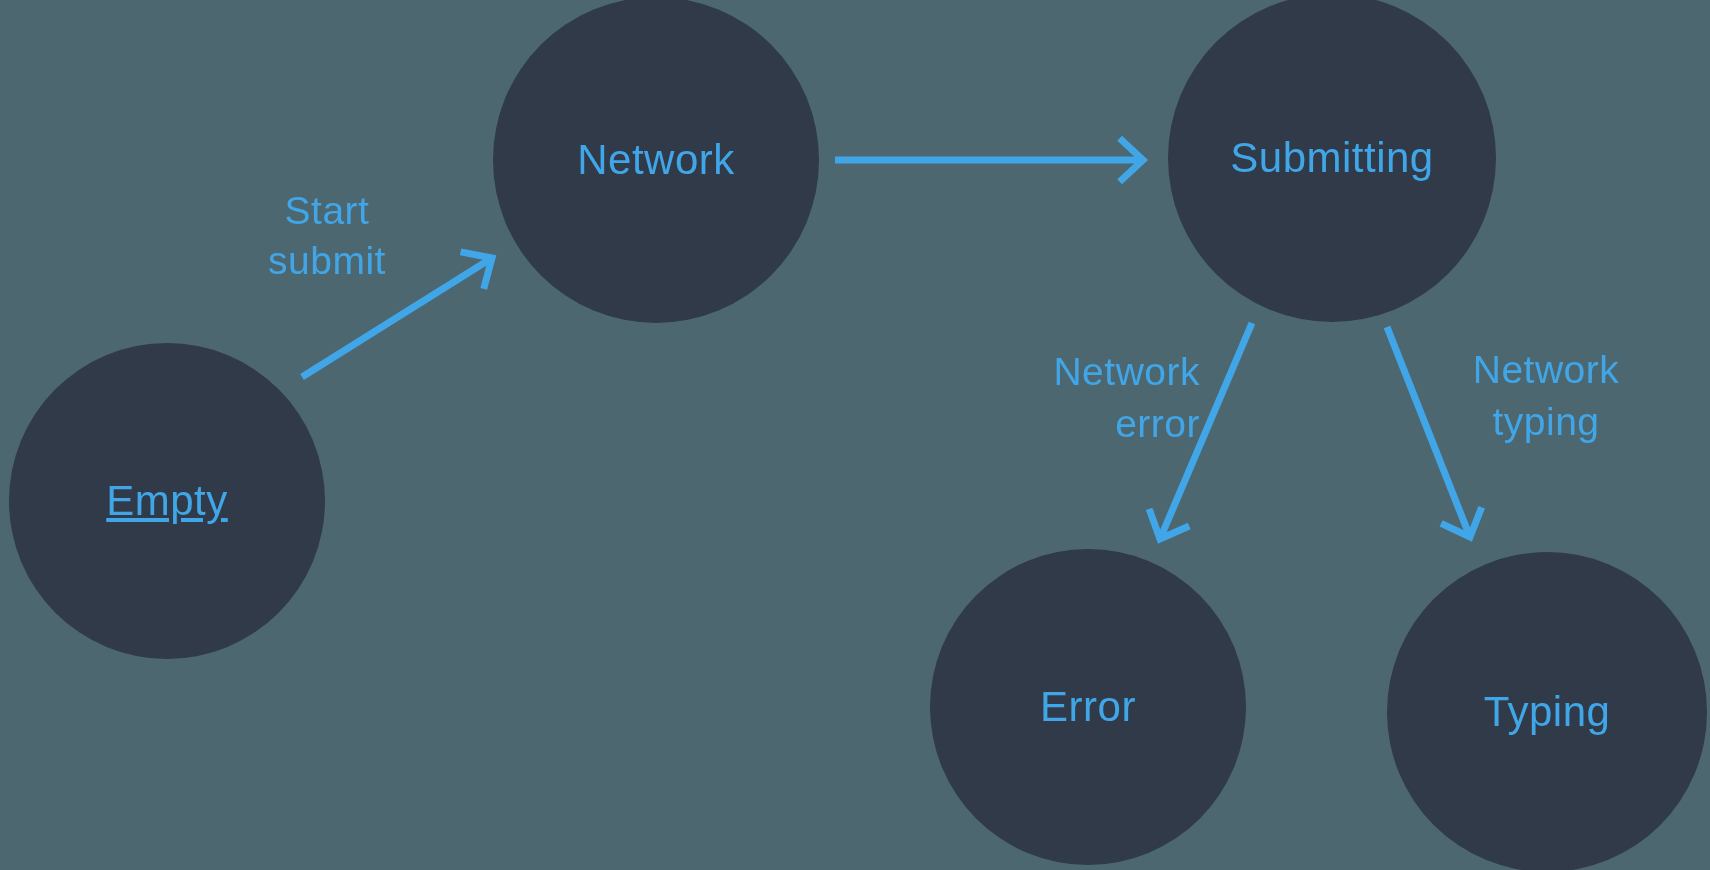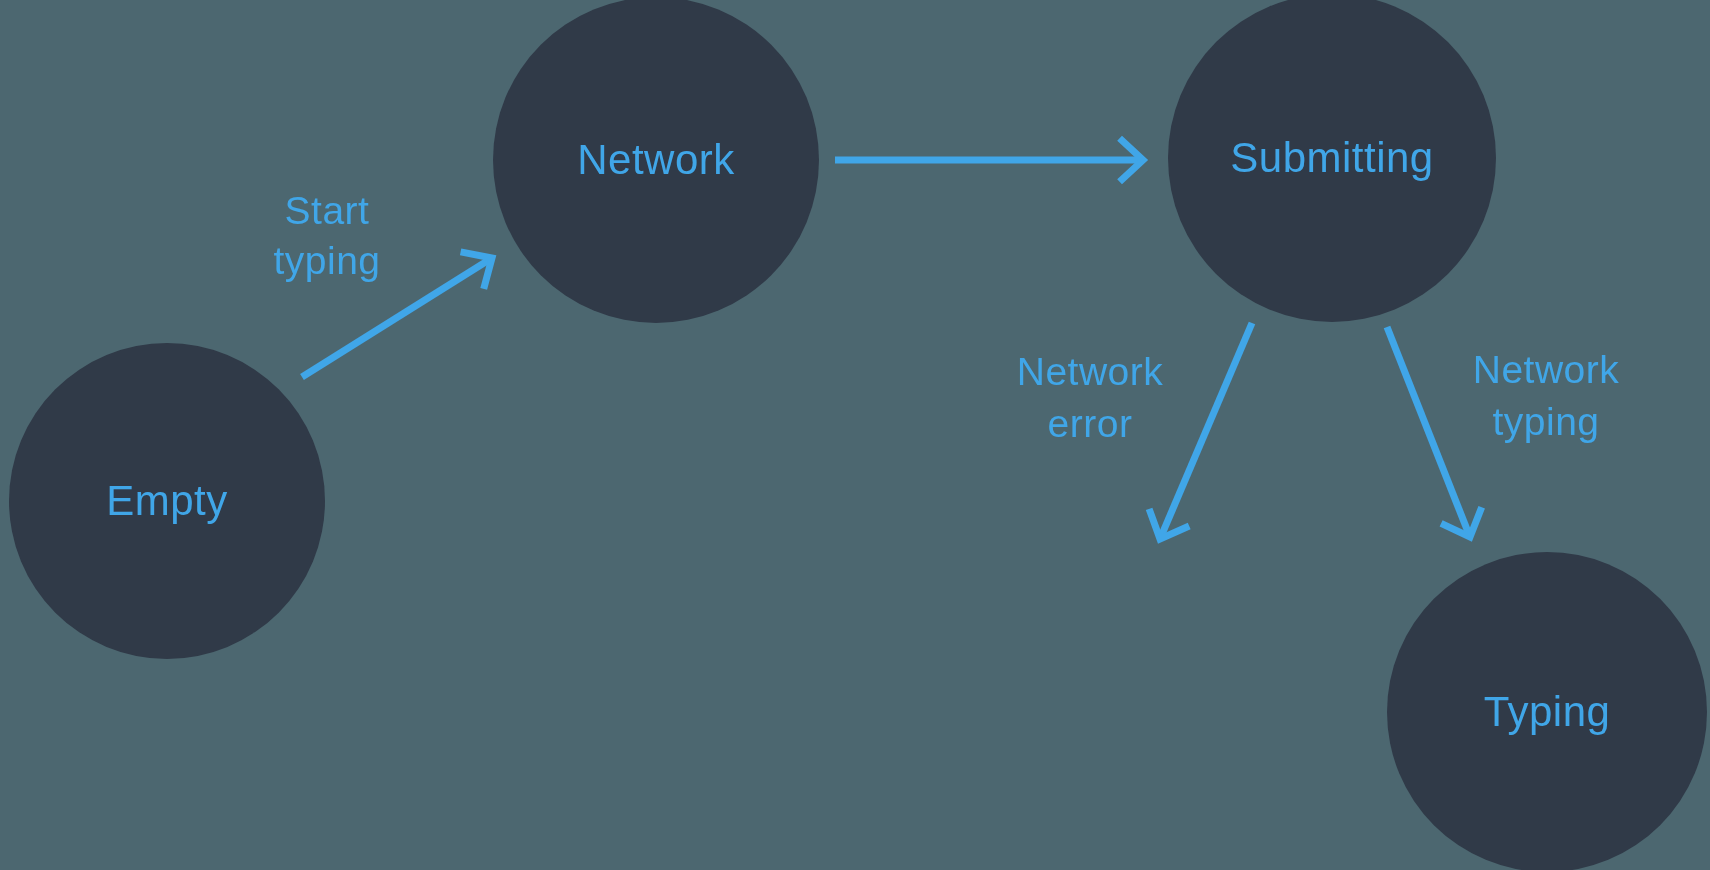--- a/index.html
+++ b/index.html
@@ -21,21 +21,21 @@
     position: absolute;
     border-radius: 50%;
     background: var(--node);
     color: var(--accent);
     display: flex;
     align-items: center;
     justify-content: center;
     font-size: 42px;
     letter-spacing: 0.5px;
   }
-  .node-empty      { left: 9px;    top: 343px;  width: 316px; height: 316px; }
+  .node-empty      { left: 9px;    top: 343px;  width: 316px; height: 316px; text-decoration: underline; }
   .node-typing     { left: 493px;  top: -3px;   width: 326px; height: 326px; }
   .node-submitting { left: 1168px; top: -6px;   width: 328px; height: 328px; }
   .node-error      { left: 930px;  top: 549px;  width: 316px; height: 316px; }
   .node-success    { left: 1387px; top: 552px;  width: 320px; height: 320px; }
 
   .edges-overlay {
     position: absolute;
     left: 0; top: 0;
     width: 1710px;
     height: 870px;
@@ -49,21 +49,21 @@
   }
   .edge-label {
     position: absolute;
     color: var(--accent);
     font-size: 39px;
     text-align: center;
     letter-spacing: 0.5px;
   }
   .label-start-typing    { left: 252px;  top: 186px; width: 150px; line-height: 50px; }
   .label-press-submit    { left: 837px;  top: 59px;  width: 300px; line-height: 50px; }
-  .label-network-error   { left: 980px;  top: 346px; width: 220px; line-height: 52px; }
+  .label-network-error   { left: 980px;  top: 346px; width: 220px; line-height: 52px; text-align: right; }
   .label-network-success { left: 1436px; top: 344px; width: 220px; line-height: 52px; }
 </style>
 </head>
 <body>
 
 <div class="stage">
 
   <svg class="edges-overlay" viewBox="0 0 1710 870" aria-hidden="true">
     <g>
       <path class="edge-stroke" d="M302 377 L492 258"></path>
@@ -85,21 +85,24 @@
 
   <div class="node node-empty">
     <span>Empty</span>
   </div>
   <div class="node node-typing">
     <span>Network</span>
   </div>
   <div class="node node-submitting">
     <span>Submitting</span>
   </div>
+  <div class="node node-error">
+    <span>Error</span>
+  </div>
   <div class="node node-success">
     <span>Typing</span>
   </div>
 
-  <div class="edge-label label-start-typing">Start typing</div>
+  <div class="edge-label label-start-typing">Start submit</div>
   <div class="edge-label label-network-error">Network error</div>
   <div class="edge-label label-network-success">Network typing</div>
 
 </div>
 
 </body></html>

